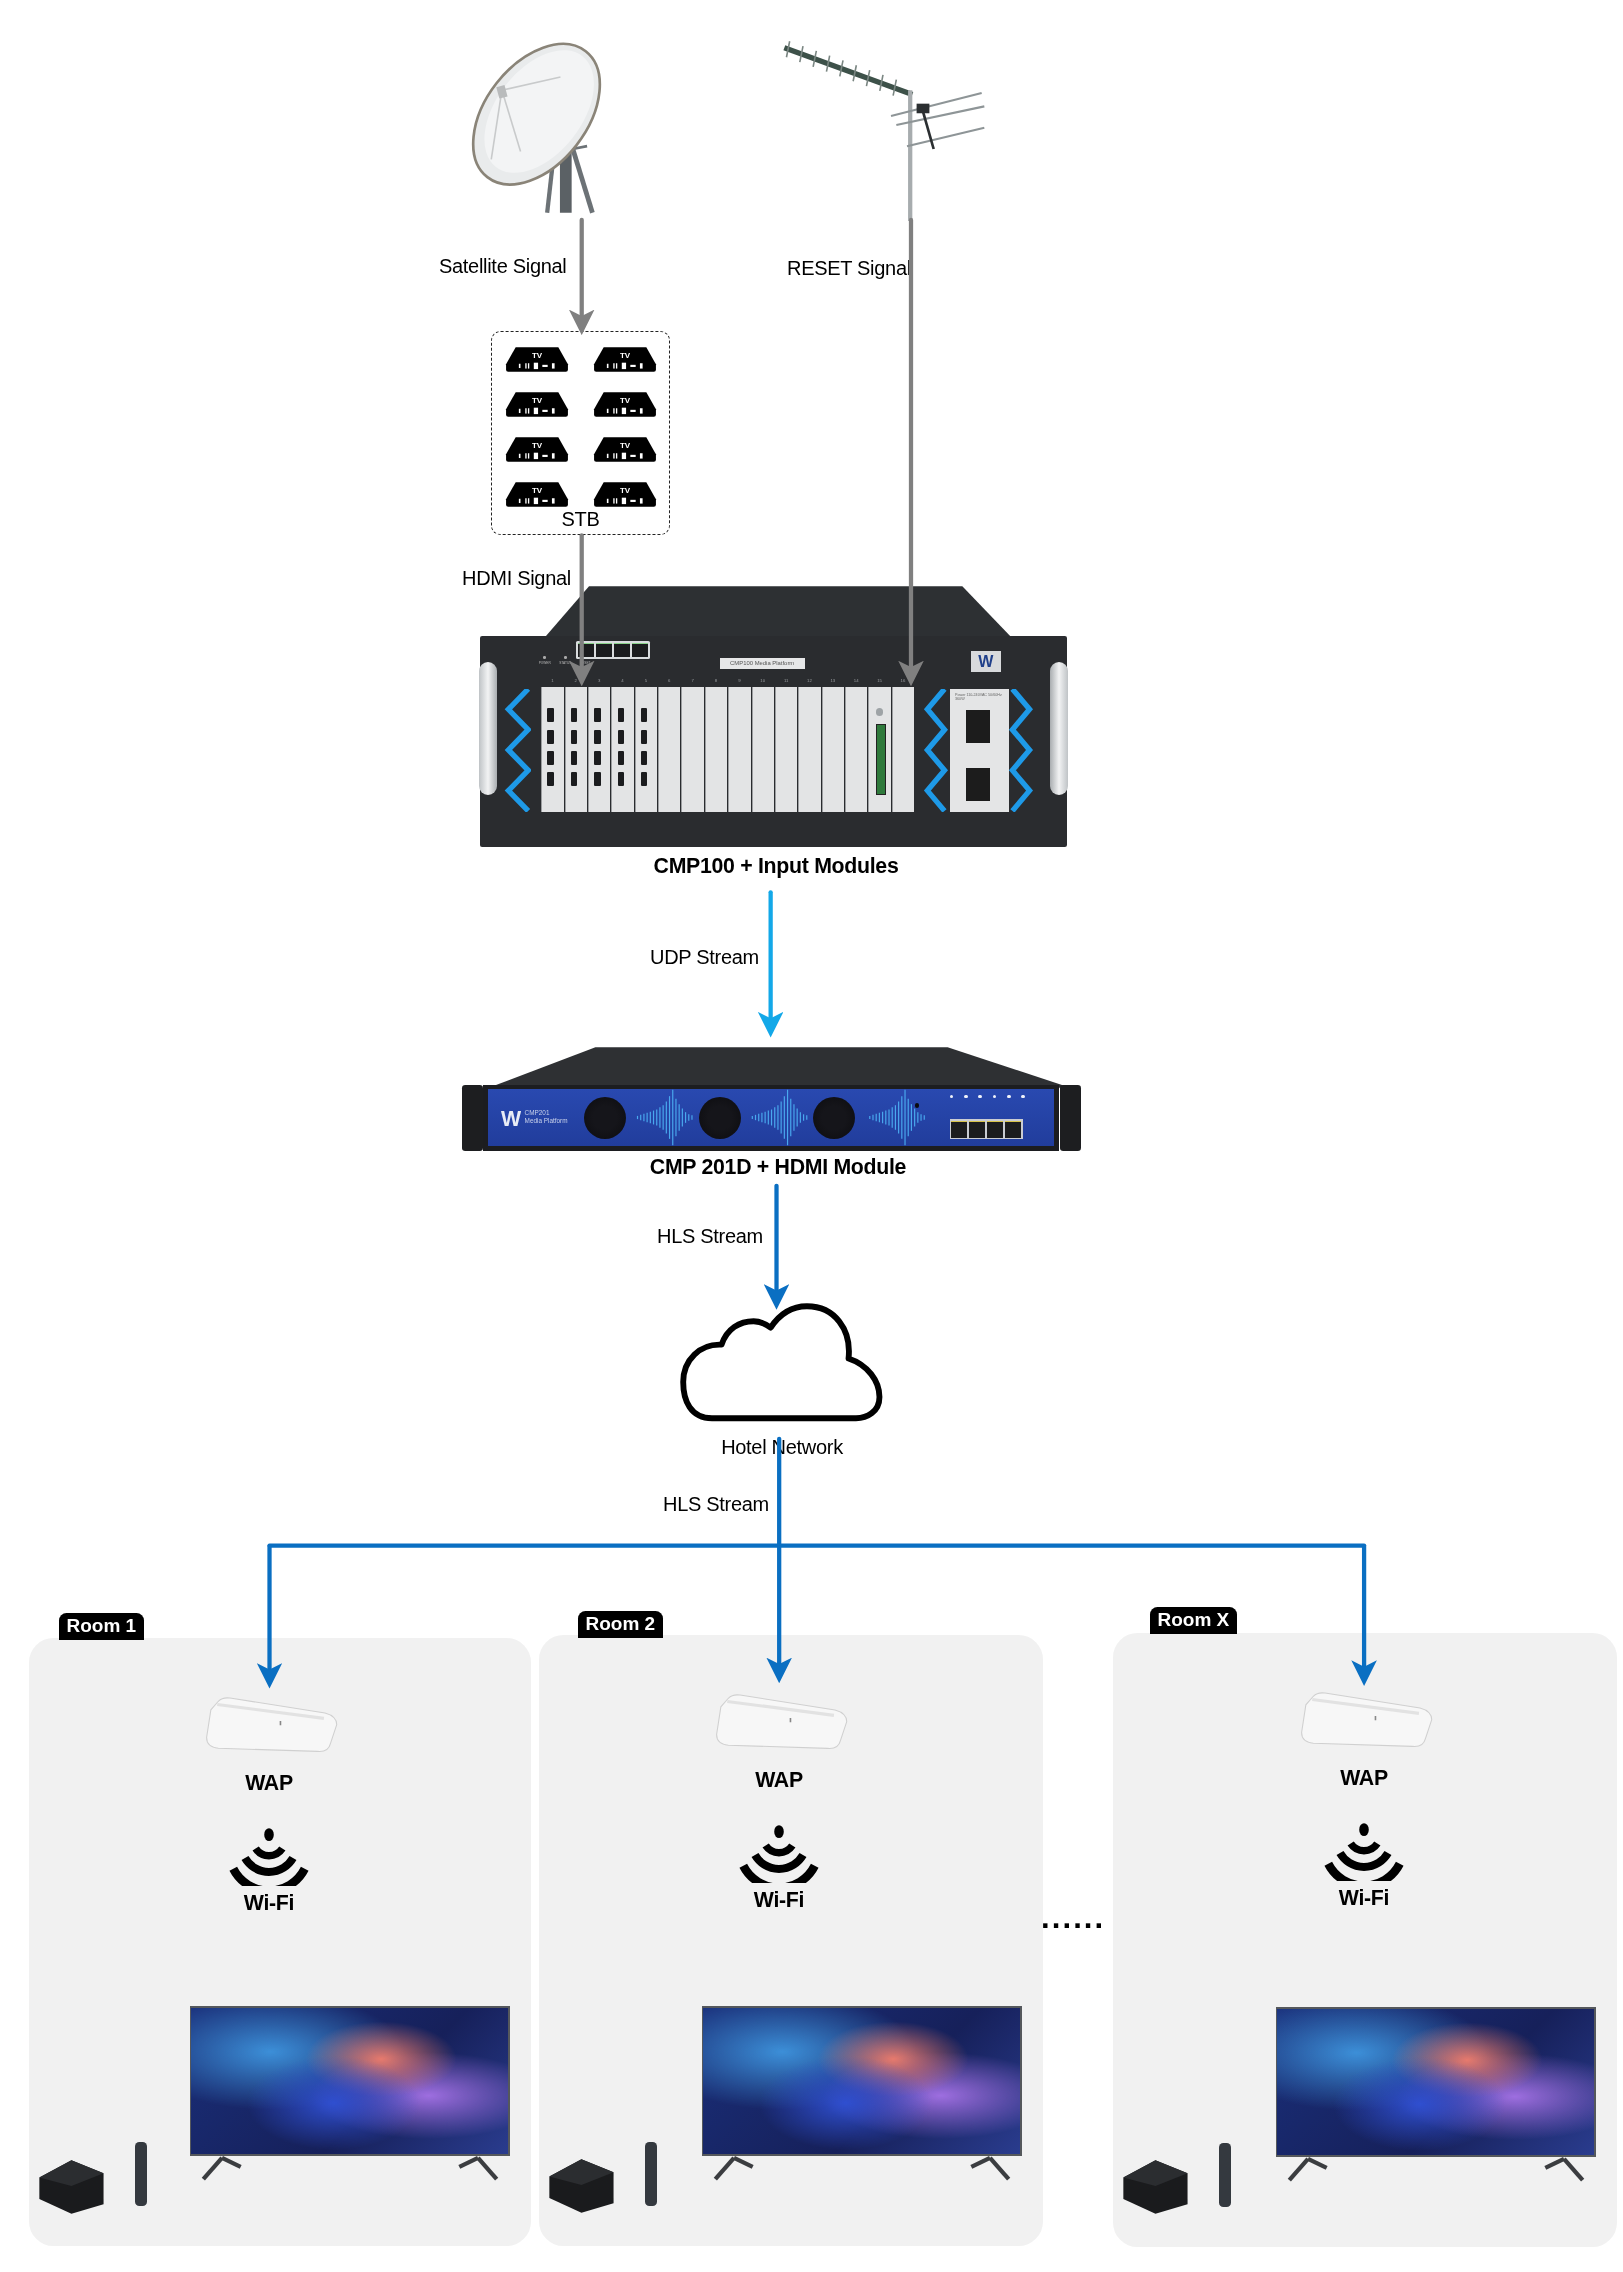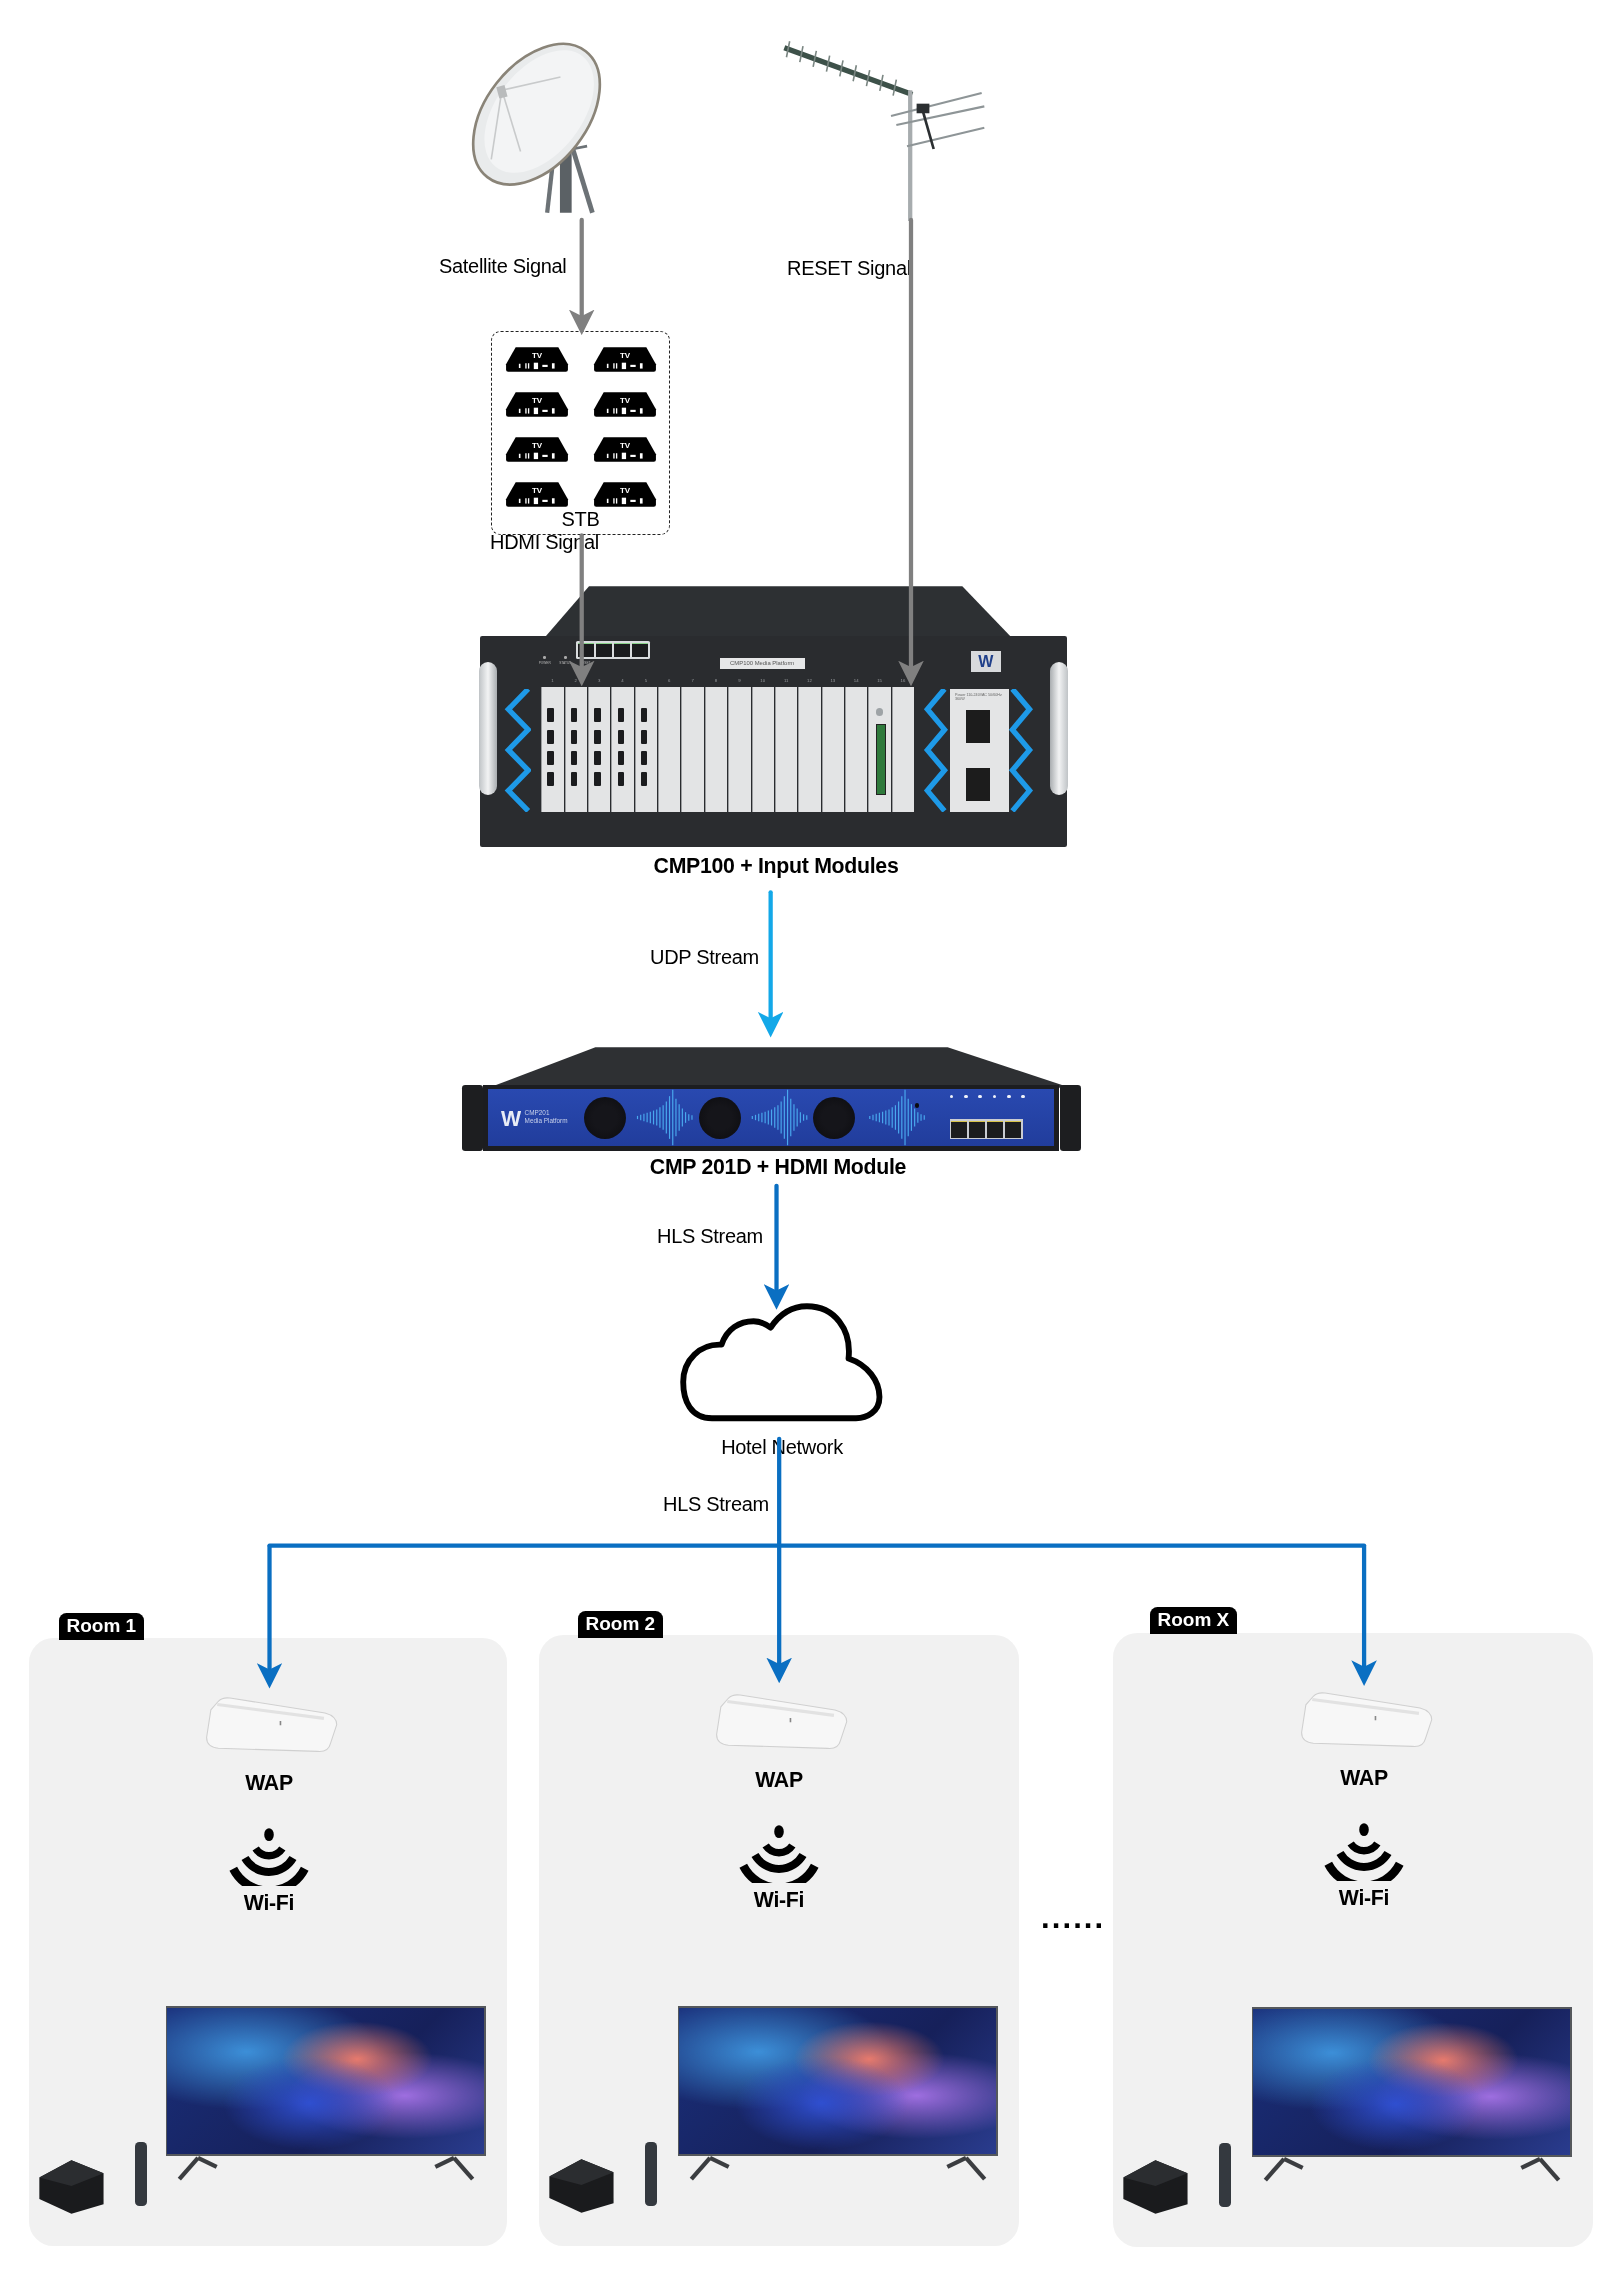--- a/index.html
+++ b/index.html
@@ -3,21 +3,21 @@
 <meta charset="utf-8">
 <style>
   html, body { margin:0; padding:0; background:#ffffff; }
   body { width:1624px; height:2273px; position:relative; overflow:hidden;
          font-family:"Liberation Sans", "DejaVu Sans", sans-serif; color:#000; }
   .abs { position:absolute; }
   .lbl { position:absolute; font-size:20px; white-space:nowrap; letter-spacing:-0.3px; }
   .lbl-b { position:absolute; font-size:21.3px; font-weight:bold; white-space:nowrap; letter-spacing:-0.3px; }
   .center { transform:translateX(-50%); }
   svg.full { position:absolute; left:0; top:0; }
-  .room { position:absolute; background:#f1f1f1; border-radius:24.5px; }
+  .room { position:absolute; background:#f1f1f1; border-radius:24.5px;padding-left:24px; }
   .room-tag { position:absolute; background:#000; color:#fff; font-weight:bold; font-size:19px;
               padding:2.1px 7.5px 3.2px 7.5px; border-radius:7.5px 7.5px 0 0; white-space:nowrap; }
   .ellipsis { position:absolute; font-size:31px; font-weight:bold; letter-spacing:2.1px; }
 </style>
 </head>
 <body>
 
 <svg class="full" width="1624" height="2273" style="z-index: 5;" viewBox="0 0 3043 4259">
   <defs>
     <marker id="arrGray" markerWidth="6" markerHeight="6" refX="3" refY="3" orient="auto" markerUnits="strokeWidth">
@@ -163,21 +163,21 @@
         <rect x="26" y="33" width="3" height="8" fill="#fff"></rect>
         <rect x="38" y="32" width="2.5" height="10" fill="#fff"></rect>
         <rect x="43" y="32" width="2.5" height="10" fill="#fff"></rect>
         <rect x="54" y="31" width="8" height="12" fill="#fff"></rect>
         <rect x="70" y="35" width="10" height="4" fill="#fff"></rect>
         <rect x="88" y="32" width="5" height="10" fill="#fff"></rect>
       </svg>
     </div>
   <div class="lbl center" style="left:50%;top:176px;">STB</div>
 </div>
-<div class="lbl" style="left:462px;top:531px;margin-left:28px;">HDMI Signal</div>
+<div class="lbl" style="left:462px;top:567px;">HDMI Signal</div>
 
 <div class="abs" style="left:477px;top:583px;width:592px;height:267px;">
 
   <svg class="abs" style="left:0;top:0;" width="592" height="59" viewBox="0 0 1110 110">
     <polygon points="120,110 210,6 910,6 1010,110" fill="#2d3033"></polygon>
   </svg>
 
   <div class="abs" style="left:2.7px;top:53px;width:587px;height:211px;background:#2a2c2f;border-radius:2.1px;">
 
     <div class="abs" style="left:-1.1px;top:25.6px;width:18px;height:133px;background:linear-gradient(90deg,#bfc3c6,#f2f3f4,#a9adb0);border-radius:9.6px;"></div>

